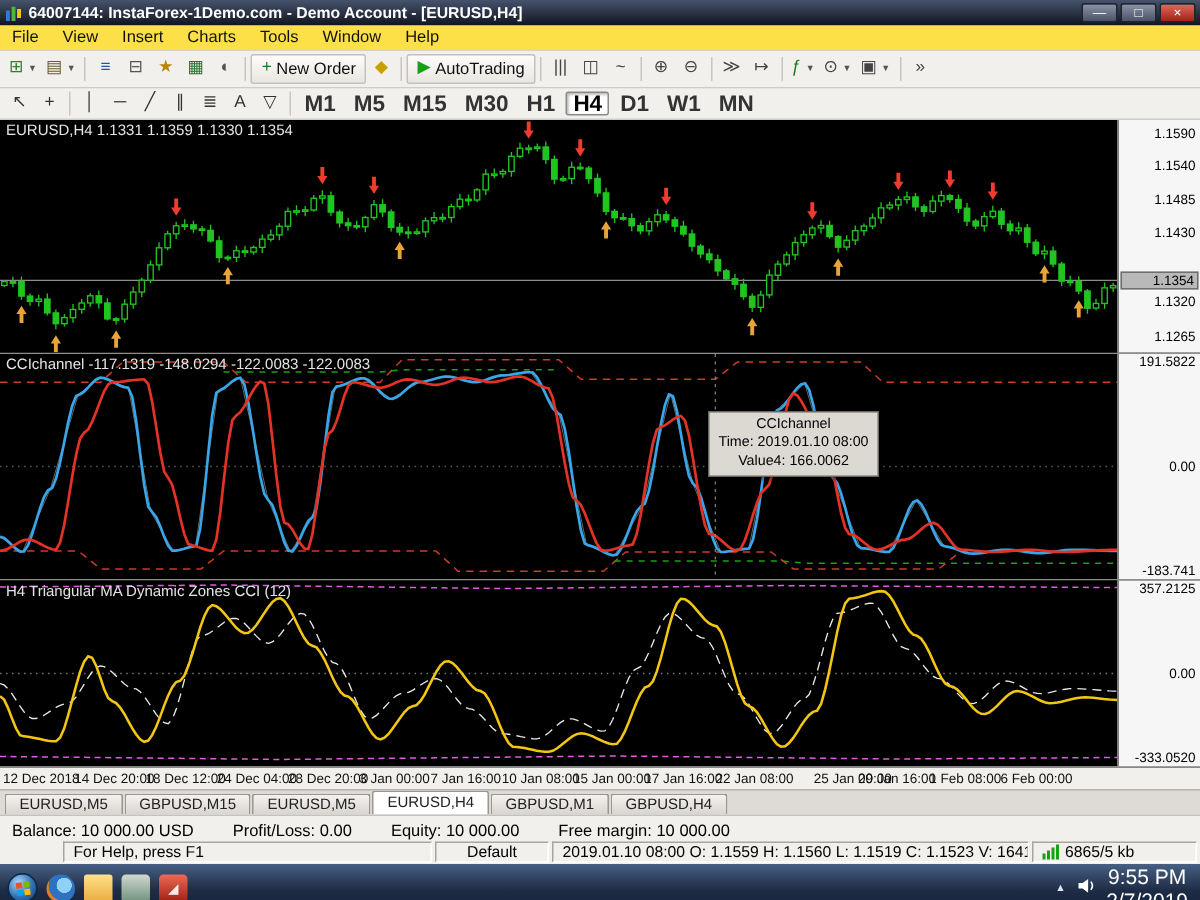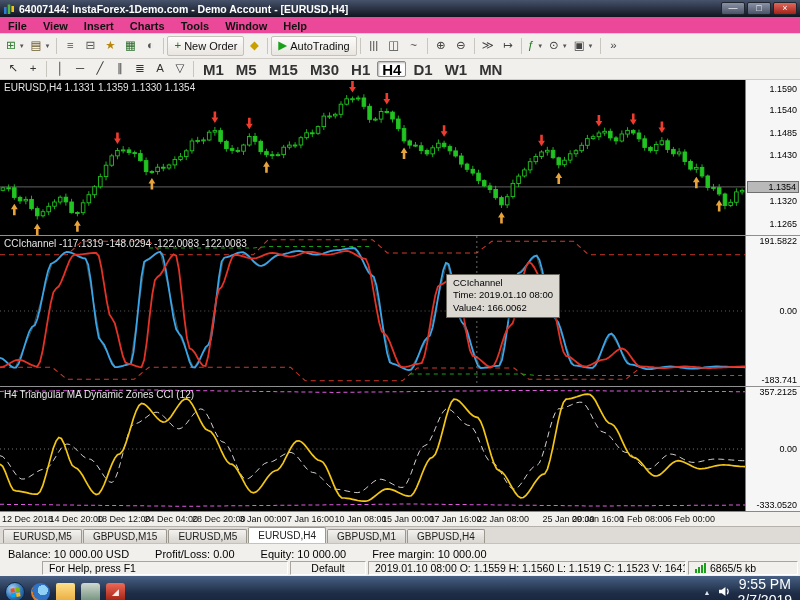--- a/index.html
+++ b/index.html
@@ -9,21 +9,21 @@
 
   
   .titlebar{flex:0 0 17px;background:linear-gradient(#46536c,#10141f);display:flex;align-items:center;gap:4px;padding:0 3px;color:#fff;font-size:10.5px;}
   .app-icon{width:12px;height:12px;flex:0 0 12px;}
   .title-text{white-space:nowrap;overflow:hidden;font-weight:bold;}
   .win-controls{margin-left:auto;display:flex;gap:2px;}
   .win-btn{width:24px;height:13px;font-size:9px;line-height:11px;text-align:center;color:#fff;background:linear-gradient(#8a93a5,#4a5368);border:1px solid #20242c;border-radius:2px;}
   .win-btn.close{background:linear-gradient(#e0675c,#a22318);}
 
   
-  .menubar{flex:0 0 17px;background:#ec4899;display:flex;align-items:flex-end;font-size:11px;color:#111;border-bottom:1px solid #d5d2cd;font-weight:bold;}
+  .menubar{flex:0 0 17px;background:#fde047;display:flex;align-items:center;font-size:11px;color:#111;border-bottom:1px solid #d5d2cd;}
   .menu-item{padding:1px 8px;cursor:default;}
 
   
   .toolbar{background:#f2f0ed;display:flex;align-items:center;padding:0 3px;border-bottom:1px solid #cfccc7;}
   .toolbar1{flex:0 0 25px;}
   .toolbar2{flex:0 0 21px;}
   .tb-btn{height:20px;min-width:20px;padding:0 2px;display:flex;align-items:center;justify-content:center;font-size:11.5px;border:1px solid transparent;border-radius:2px;color:#333;gap:3px;white-space:nowrap;}
   .tb-btn.labeled{border-color:#c4c1bb;background:linear-gradient(#fdfcfb,#e9e6e1);padding:0 6px;}
   .tb-btn .glyph{font-size:11.5px;line-height:1;}
   .tb-btn .lbl{font-size:11px;color:#111;}
@@ -551,21 +551,21 @@
               <polyline points="0.0,18.8 67.0,18.8 81.8,5.3 148.8,5.3 163.7,18.8 253.0,18.8 267.8,3.8 372.0,3.8 386.9,16.9 476.2,16.9 491.0,5.3 572.9,5.3 587.8,18.8 744.0,18.8" fill="none" stroke="#d03a2a" stroke-width="1" stroke-dasharray="5,4"></polyline>
               <polyline points="0.0,131.3 52.1,131.3 67.0,143.3 133.9,143.3 148.8,131.3 290.2,131.3 305.0,144.8 401.8,144.8 416.6,132.0 513.4,132.0 528.2,143.3 625.0,143.3 639.8,131.3 744.0,131.3" fill="none" stroke="#d03a2a" stroke-width="1" stroke-dasharray="5,4"></polyline>
               <polyline points="148.8,12.0 253.0,12.0 267.8,10.5 372.0,10.5" fill="none" stroke="#18a018" stroke-width="1" stroke-dasharray="4,4"></polyline>
               <polyline points="409.2,138.0 520.8,138.0 535.7,139.5 744.0,139.5" fill="none" stroke="#18a018" stroke-width="1" stroke-dasharray="4,4"></polyline>
               <polyline points="0.0,121.9 14.9,132.0 33.5,90.0 52.1,27.0 67.0,15.8 85.6,22.5 100.4,105.0 115.3,131.3 130.2,128.3 145.1,24.4 160.0,15.8 178.6,97.5 193.4,132.0 208.3,108.8 223.2,21.8 241.8,16.1 260.4,30.0 279.0,18.8 297.6,15.0 316.2,18.8 334.8,14.3 353.4,12.0 372.0,39.4 390.6,127.5 409.2,134.3 427.8,101.3 446.4,26.3 461.3,86.3 479.9,132.0 498.5,129.8 517.1,37.5 535.7,19.5 554.3,82.5 572.9,129.4 591.5,132.0 610.1,97.5 628.7,128.3 647.3,133.1 669.6,130.5 691.9,132.8 714.2,130.5 744.0,131.3" fill="none" stroke="#6f6f6f" stroke-width="0.6"></polyline>
               <polyline points="0.0,121.9 2.7,122.7 5.3,124.8 8.0,127.5 10.7,130.0 13.3,131.7 16.0,131.6 18.7,127.5 21.3,120.3 24.0,111.6 26.7,102.8 29.3,95.3 32.0,90.8 34.7,89.3 37.3,83.0 40.0,72.2 42.7,59.1 45.3,45.9 48.0,34.8 50.7,28.0 53.3,26.8 56.0,25.1 58.7,22.3 61.3,19.4 64.0,16.9 66.7,15.8 69.3,16.1 72.0,17.0 74.7,18.3 77.3,19.7 80.0,21.1 82.7,22.1 85.3,22.5 88.0,28.4 90.7,45.0 93.3,66.5 96.0,87.3 98.7,101.8 101.3,105.3 104.0,108.8 106.7,114.9 109.3,121.9 112.0,127.9 114.7,131.1 117.3,131.1 120.0,130.5 122.7,129.8 125.3,129.0 128.0,128.4 130.7,127.9 133.3,116.4 136.0,93.2 138.7,65.6 141.3,40.8 144.0,25.9 146.7,24.1 149.3,22.7 152.0,20.5 154.7,18.2 157.3,16.5 160.0,15.8 162.7,20.4 165.3,32.3 168.0,48.4 170.7,65.8 173.3,81.8 176.0,93.3 178.7,97.5 181.3,100.6 184.0,108.0 186.7,117.1 189.3,125.6 192.0,131.1 194.7,131.6 197.3,128.1 200.0,122.4 202.7,116.3 205.3,111.2 208.0,108.8 210.7,102.9 213.3,85.8 216.0,63.1 218.7,41.1 221.3,25.5 224.0,21.7 226.7,21.2 229.3,20.3 232.0,19.2 234.7,18.0 237.3,16.9 240.0,16.3 242.7,16.2 245.3,17.4 248.0,19.7 250.7,22.6 253.3,25.5 256.0,28.0 258.7,29.7 261.3,29.9 264.0,28.9 266.7,27.0 269.3,24.7 272.0,22.3 274.7,20.3 277.3,19.0 280.0,18.7 282.7,18.4 285.3,17.7 288.0,17.0 290.7,16.2 293.3,15.5 296.0,15.1 298.7,15.0 301.3,15.4 304.0,16.0 306.7,16.8 309.3,17.6 312.0,18.3 314.7,18.7 317.3,18.7 320.0,18.3 322.7,17.5 325.3,16.6 328.0,15.6 330.7,14.8 333.3,14.3 336.0,14.2 338.7,14.0 341.3,13.6 344.0,13.1 346.7,12.7 349.3,12.3 352.0,12.0 354.7,12.4 357.3,15.2 360.0,19.9 362.7,25.6 365.3,31.3 368.0,36.1 370.7,39.0 373.3,40.7 376.0,49.8 378.7,65.2 381.3,83.7 384.0,102.1 386.7,117.3 389.3,126.3 392.0,127.6 394.7,128.3 397.3,129.5 400.0,130.9 402.7,132.3 405.3,133.5 408.0,134.2 410.7,133.7 413.3,130.1 416.0,124.2 418.7,117.3 421.3,110.4 424.0,104.8 426.7,101.6 429.3,99.8 432.0,91.5 434.7,78.1 437.3,62.3 440.0,46.8 442.7,34.1 445.3,27.0 448.0,28.2 450.7,38.2 453.3,53.2 456.0,68.9 458.7,81.3 461.3,86.3 464.0,88.9 466.7,95.5 469.3,104.6 472.0,114.3 474.7,123.2 477.3,129.7 480.0,132.0 482.7,131.9 485.3,131.5 488.0,131.1 490.7,130.6 493.3,130.2 496.0,129.9 498.7,129.7 501.3,123.9 504.0,110.2 506.7,91.9 509.3,72.2 512.0,54.4 514.7,41.8 517.3,37.5 520.0,36.3 522.7,33.6 525.3,30.0 528.0,26.2 530.7,22.7 533.3,20.3 536.0,19.6 538.7,23.9 541.3,33.4 544.0,46.0 546.7,59.5 549.3,71.5 552.0,79.9 554.7,82.6 557.3,85.9 560.0,93.1 562.7,102.5 565.3,112.5 568.0,121.4 570.7,127.5 573.3,129.4 576.0,129.6 578.7,130.0 581.3,130.5 584.0,131.1 586.7,131.6 589.3,131.9 592.0,131.9 594.7,129.3 597.3,123.9 600.0,116.9 602.7,109.6 605.3,103.1 608.0,98.7 610.7,97.6 613.3,100.0 616.0,104.9 618.7,111.1 621.3,117.6 624.0,123.4 626.7,127.2 629.3,128.3 632.0,128.7 634.7,129.4 637.3,130.4 640.0,131.5 642.7,132.4 645.3,133.0 648.0,133.1 650.7,133.0 653.3,132.7 656.0,132.2 658.7,131.8 661.3,131.3 664.0,130.9 666.7,130.6 669.3,130.5 672.0,130.6 674.7,130.8 677.3,131.1 680.0,131.5 682.7,131.9 685.3,132.3 688.0,132.6 690.7,132.7 693.3,132.7 696.0,132.6 698.7,132.3 701.3,131.9 704.0,131.5 706.7,131.1 709.3,130.8 712.0,130.6 714.7,130.5 717.3,130.5 720.0,130.6 722.7,130.6 725.3,130.7 728.0,130.8 730.7,130.9 733.3,131.0 736.0,131.1 738.7,131.2 741.3,131.2 744.0,131.3" fill="none" stroke="#38a6e8" stroke-width="1.8"></polyline>
               <polyline points="0.0,131.3 2.7,130.8 5.3,129.8 8.0,128.3 10.7,126.7 13.3,125.2 16.0,124.1 18.7,123.8 21.3,124.1 24.0,125.1 26.7,126.5 29.3,127.9 32.0,129.2 34.7,130.2 37.3,130.5 40.0,125.7 42.7,114.2 45.3,98.8 48.0,82.1 50.7,67.0 53.3,56.3 56.0,52.5 58.7,50.3 61.3,45.3 64.0,38.6 66.7,31.4 69.3,24.9 72.0,20.3 74.7,18.7 77.3,18.7 80.0,18.5 82.7,18.2 85.3,17.8 88.0,17.5 90.7,17.2 93.3,17.0 96.0,16.9 98.7,20.0 101.3,31.9 104.0,48.6 106.7,65.6 109.3,78.4 112.0,82.6 114.7,87.4 117.3,97.4 120.0,109.3 122.7,120.1 125.3,126.7 128.0,127.6 130.7,128.2 133.3,129.2 136.0,130.1 138.7,130.9 141.3,131.2 144.0,123.8 146.7,105.1 149.3,81.4 152.0,59.0 154.7,44.1 157.3,41.0 160.0,38.8 162.7,34.8 165.3,30.0 168.0,25.1 170.7,21.0 173.3,18.4 176.0,19.6 178.7,33.5 181.3,56.3 184.0,81.3 186.7,102.2 189.3,112.3 192.0,113.6 194.7,117.1 197.3,121.8 200.0,126.4 202.7,129.7 205.3,130.0 208.0,120.1 210.7,102.2 213.3,81.4 216.0,63.3 218.7,53.2 221.3,51.1 224.0,45.0 226.7,36.5 229.3,27.7 232.0,21.0 234.7,18.8 237.3,19.0 240.0,19.6 242.7,20.3 245.3,21.1 248.0,21.8 250.7,22.3 253.3,22.5 256.0,22.1 258.7,21.2 261.3,20.1 264.0,18.9 266.7,17.8 269.3,17.1 272.0,16.9 274.7,17.2 277.3,17.7 280.0,18.5 282.7,19.3 285.3,20.0 288.0,20.5 290.7,20.6 293.3,20.2 296.0,19.5 298.7,18.5 301.3,17.5 304.0,16.5 306.7,15.9 309.3,15.8 312.0,16.0 314.7,16.5 317.3,17.1 320.0,17.7 322.7,18.3 325.3,18.7 328.0,18.7 330.7,18.4 333.3,17.8 336.0,17.1 338.7,16.3 341.3,15.6 344.0,15.1 346.7,15.0 349.3,15.7 352.0,16.9 354.7,18.4 357.3,20.0 360.0,21.4 362.7,22.3 365.3,22.9 368.0,29.2 370.7,41.4 373.3,56.8 376.0,72.7 378.7,86.5 381.3,95.5 384.0,97.7 386.7,100.6 389.3,106.2 392.0,113.1 394.7,120.3 397.3,126.4 400.0,130.4 402.7,131.2 405.3,130.9 408.0,130.3 410.7,129.5 413.3,128.7 416.0,128.0 418.7,127.6 421.3,126.9 424.0,119.6 426.7,106.5 429.3,90.2 432.0,73.6 434.7,59.4 437.3,50.5 440.0,48.6 442.7,47.6 445.3,45.8 448.0,43.8 450.7,42.1 453.3,41.3 456.0,44.2 458.7,54.4 461.3,69.3 464.0,86.1 466.7,101.9 469.3,114.1 472.0,119.9 474.7,120.4 477.3,121.9 480.0,124.1 482.7,126.5 485.3,128.7 488.0,130.4 490.7,131.2 493.3,129.5 496.0,124.0 498.7,116.1 501.3,107.3 504.0,99.1 506.7,92.8 509.3,90.0 512.0,87.2 514.7,78.5 517.3,66.3 520.0,52.7 522.7,40.0 525.3,30.4 528.0,26.3 530.7,27.5 533.3,31.1 536.0,36.1 538.7,41.7 541.3,47.0 544.0,50.9 546.7,52.5 549.3,55.8 552.0,65.2 554.7,78.3 557.3,92.7 560.0,106.1 562.7,115.9 565.3,120.0 568.0,120.5 570.7,122.0 573.3,124.1 576.0,126.3 578.7,128.4 581.3,129.9 584.0,130.5 586.7,130.1 589.3,129.2 592.0,127.8 594.7,126.4 597.3,125.1 600.0,124.1 602.7,123.7 605.3,123.1 608.0,121.5 610.7,119.3 613.3,116.9 616.0,114.7 618.7,113.1 621.3,112.5 624.0,113.6 626.7,116.2 629.3,119.8 632.0,123.6 634.7,127.1 637.3,129.6 640.0,130.5 642.7,130.6 645.3,130.7 648.0,131.0 650.7,131.2 653.3,131.5 656.0,131.7 658.7,131.9 661.3,132.0 664.0,132.0 666.7,131.8 669.3,131.6 672.0,131.4 674.7,131.1 677.3,130.9 680.0,130.7 682.7,130.5 685.3,130.5 688.0,130.6 690.7,130.8 693.3,131.0 696.0,131.3 698.7,131.5 701.3,131.8 704.0,131.9 706.7,132.0 709.3,132.0 712.0,131.9 714.7,131.8 717.3,131.7 720.0,131.6 722.7,131.4 725.3,131.3 728.0,131.1 730.7,130.9 733.3,130.8 736.0,130.7 738.7,130.6 741.3,130.5 744.0,130.5" fill="none" stroke="#e33226" stroke-width="1.8"></polyline>
               <line x1="476.2" y1="0" x2="476.2" y2="150" stroke="#9a9a9a" stroke-width="0.7" stroke-dasharray="2,3"></line>
             </svg>
           </div>
-        <div class="tooltip" style="left:446px;top:38px;">
+        <div class="tooltip" style="left:472px;top:38px;text-align:center;">
           <div>CCIchannel</div>
           <div>Time: 2019.01.10 08:00</div>
           <div>Value4: 166.0062</div>
         </div>
       </div>
       <div class="scale" id="scale-cci">
           <span class="tick" style="top: 5px;">191.5822</span>
           <span class="tick" style="top: 75px;">0.00</span>
           <span class="tick" style="top: 143.903px;">-183.741</span>
         </div>

